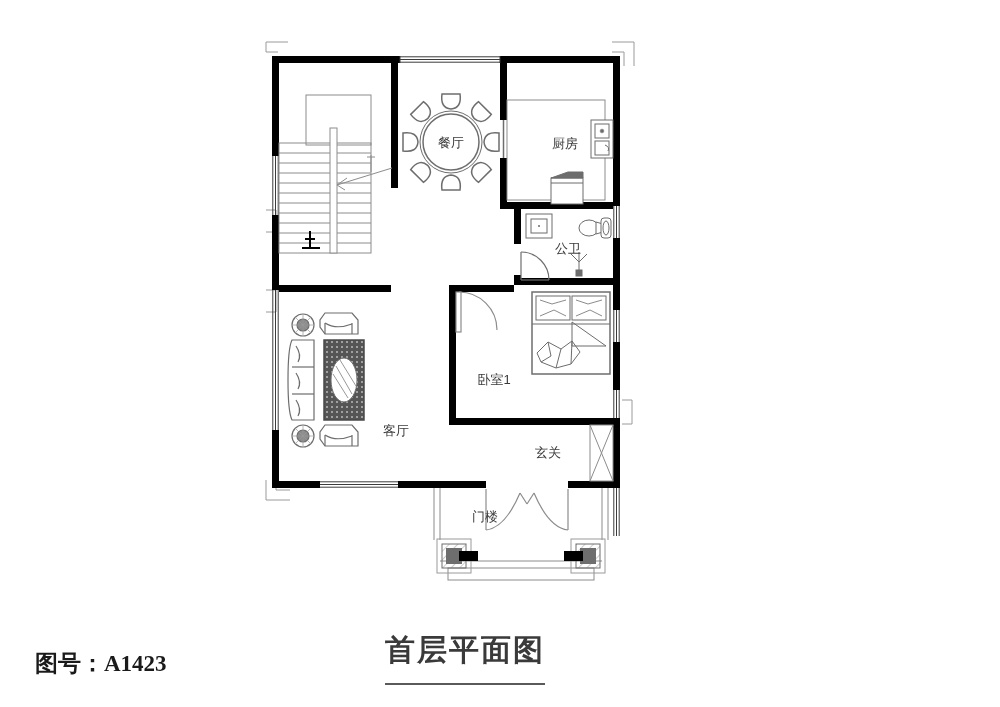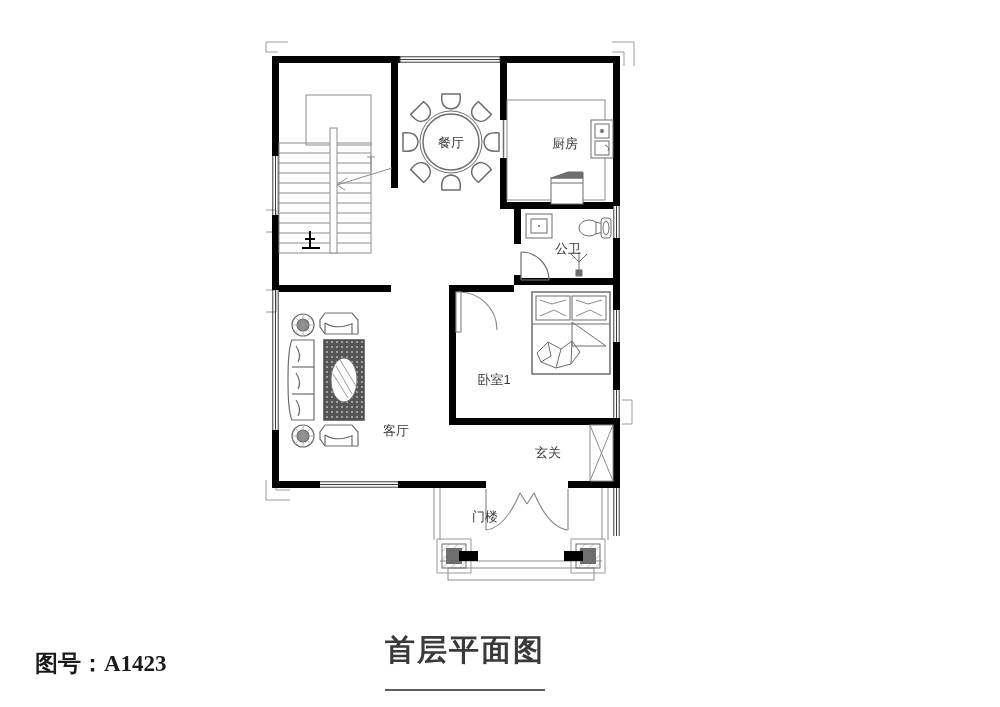--- a/index.html
+++ b/index.html
@@ -34,21 +34,21 @@
   }
   .plan-title {
     position: absolute;
     left: 385px;
     top: 630px;
     font-family: "Liberation Serif", serif;
     font-size: 30px;
     font-weight: bold;
     color: #3a3a3a;
     border-bottom: 2px solid #5a5a5a;
-    padding-bottom: 18px;
+    padding-bottom: 12px;
     letter-spacing: 2px;
     white-space: nowrap;
   }
   text {
     font-family: "Liberation Sans", sans-serif;
   }
 </style>
 </head>
 <body>
 

